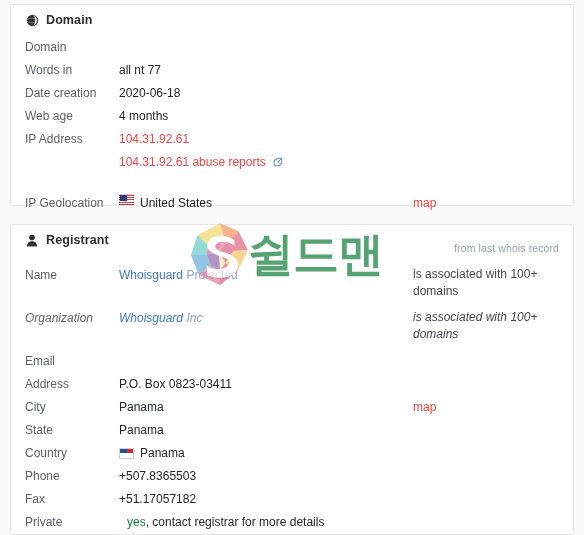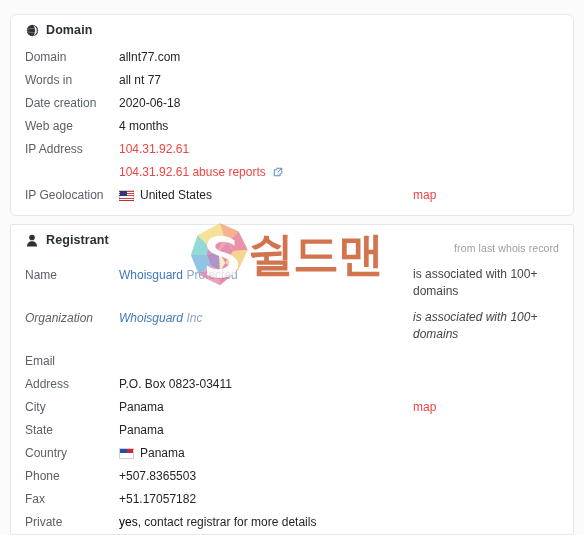--- a/index.html
+++ b/index.html
@@ -27,21 +27,21 @@
   .card {
     position: absolute;
     left: 10px;
     width: 564px;
     background: #ffffff;
     border: 1px solid #e4e7ea;
     border-radius: 2px;
     box-sizing: border-box;
   }
 
-  #card-domain { top: 14px;  height: 202px; border-radius: 6px; }
+  #card-domain { top: 4px;  height: 202px; }
   #card-registrant { top: 224px; height: 311px; }
 
   .card-header {
     position: relative;
     height: 30px;
     padding: 0 14px;
     display: flex;
     align-items: center;
   }
 
@@ -119,21 +119,21 @@
     padding-top: 1px;
   }
 
   a.lnk, .lnk {
     color: #ef4444;
     text-decoration: none;
     cursor: pointer;
   }
   .lnk-strong { color: #3f78bd; }
   .lnk-soft   { color: #8ca7c6; }
-  .redval     { color: #000000; }
+  .redval     { color: #15803d; margin-left: 8px; }
 
   .row-tall { min-height: 38px; }
 
   .extlink-icon {
     display: inline-block;
     width: 10px;
     height: 10px;
     margin-left: 4px;
     vertical-align: -1px;
   }
@@ -189,21 +189,21 @@
     pointer-events: none;
     z-index: 40;
     opacity: .72;
   }
   .wm-text {
     position: absolute;
     left: 62px;
     top: 2px;
     font-size: 46px;
     font-weight: bold;
-    color: #c2410c;
+    color: #15803d;
     letter-spacing: -1px;
     line-height: 60px;
     font-family: "DejaVu Sans", sans-serif;
     white-space: nowrap;
   }
   .wm-logo {
     position: absolute;
     left: 0;
     top: 0;
     width: 68px;
@@ -225,21 +225,20 @@
           <ellipse cx="8" cy="8" rx="7" ry="2.6" fill="none" stroke="#ffffff" stroke-width=".7" opacity=".55"></ellipse>
         </svg>
       </span>
       <span class="card-title">Domain</span>
     </div>
 
     <div class="rows">
 
       <div class="row">
         <div class="lbl">Domain</div>
-        <div class="val">allnt77.com</div>
       </div>
 
       <div class="row">
         <div class="lbl">Words in</div>
         <div class="val">all nt 77</div>
       </div>
 
       <div class="row">
         <div class="lbl">Date creation</div>
         <div class="val">2020-06-18</div>
@@ -264,23 +263,23 @@
           <span class="extlink-icon">
             <svg width="10" height="10" viewBox="0 0 12 12">
               <path d="M4.5 1.5 H10.5 V7.5" fill="none" stroke="#4a7ebb" stroke-width="1.1" stroke-linecap="square"></path>
               <path d="M10 2 L5.6 6.4" fill="none" stroke="#4a7ebb" stroke-width="1.1"></path>
               <path d="M8.6 7.2 V10.5 H1.5 V3.4 H5" fill="none" stroke="#4a7ebb" stroke-width="1.1"></path>
             </svg>
           </span>
         </div>
       </div>
 
-      <div class="row" style="margin-top:0;">
+      <div class="row" style="margin-top:18px;">
         <div class="lbl">IP Geolocation</div>
-        <div class="val" style="display:flex;align-items:center;">
+        <div class="val" style="display:flex;">
           <span class="flag flag-us"></span>
           <span>United States</span>
         </div>
         <div class="maplink">
           <span class="lnk">map</span>
         </div>
       </div>
 
     </div>
   </div>

